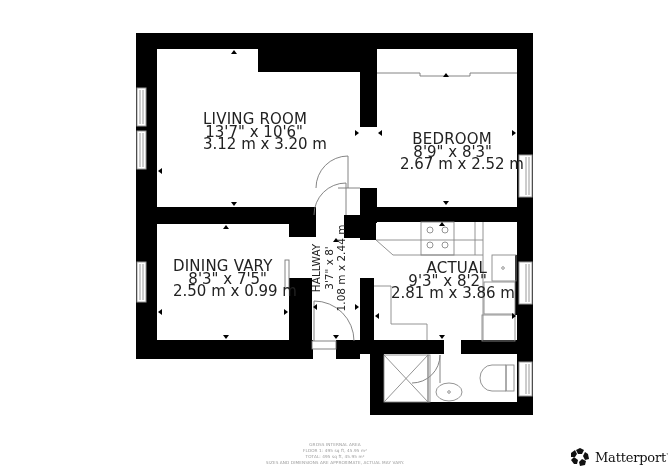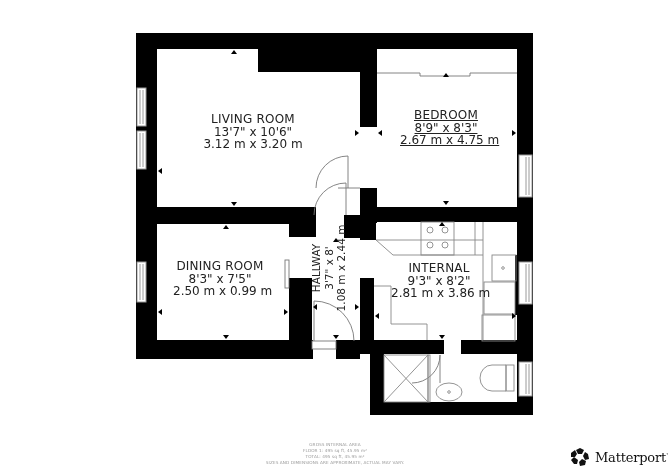--- a/index.html
+++ b/index.html
@@ -1,19 +1,19 @@
 <!DOCTYPE html>
 <html><head>
 <meta charset="utf-8">
 <style>
   html, body { margin:0; padding:0; background:#ffffff; }
   body { width:668px; height:472px; position:relative; overflow:hidden;
          font-family:"DejaVu Sans", sans-serif; }
   .plan { position:absolute; left:0; top:0; width:668px; height:472px; }
-  .room-label { position:absolute; text-align:center; color:#222; font-size:12px; line-height:12.5px; white-space:nowrap; }
+  .room-label { position:absolute; text-align:right; color:#222; font-size:15px; line-height:12.5px; white-space:nowrap; }
   .room-label .name { letter-spacing:0.2px; }
   .hall-label { position:absolute; left:329px; top:268px; transform:translate(-50%,-50%) rotate(-90deg);
                 text-align:center; color:#222; font-size:10.5px; line-height:12.5px; white-space:nowrap; }
   .footer { position:absolute; left:335px; top:442px; transform:translateX(-50%); text-align:center;
             color:#999; font-size:4.2px; line-height:6px; white-space:nowrap; letter-spacing:0.1px; }
   .brand { position:absolute; left:570px; top:447px; display:flex; align-items:center; gap:5px; }
   .brand-text { font-family:"DejaVu Serif", serif; font-size:13px; color:#111; letter-spacing:-0.2px; }
   .brand-text sup { font-size:5px; }
 </style>
 </head>
@@ -151,40 +151,40 @@
     <polygon points="516,316 512,313 512,319"></polygon>
   </g>
 </svg>
 
 <div class="room-label" style="left:203px;top:113px;width:100px;">
   <div class="name">LIVING ROOM</div>
   <div>13'7" x 10'6"</div>
   <div>3.12 m x 3.20 m</div>
 </div>
 
-<div class="room-label" style="left:400px;top:109px;width:92px;text-decoration:underline;">
+<div class="room-label" style="left:400px;top:133px;width:92px;">
   <div class="name">BEDROOM</div>
   <div>8'9" x 8'3"</div>
-  <div>2.67 m x 4.75 m</div>
+  <div>2.67 m x 2.52 m</div>
 </div>
 
 <div class="room-label" style="left:173px;top:260px;width:94px;">
-  <div class="name">DINING ROOM</div>
+  <div class="name">DINING VARY</div>
   <div>8'3" x 7'5"</div>
   <div>2.50 m x 0.99 m</div>
 </div>
 
 <div class="hall-label">
   <div class="name">HALLWAY</div>
   <div>3'7" x 8'</div>
   <div>1.08 m x 2.44 m</div>
 </div>
 
 <div class="room-label" style="left:391px;top:262px;width:96px;">
-  <div class="name">INTERNAL</div>
+  <div class="name">ACTUAL</div>
   <div>9'3" x 8'2"</div>
   <div>2.81 m x 3.86 m</div>
 </div>
 
 <div class="footer">
   <div>GROSS INTERNAL AREA</div>
   <div>FLOOR 1: 495 sq ft, 45.95 m²</div>
   <div>TOTAL: 495 sq ft, 45.95 m²</div>
   <div>SIZES AND DIMENSIONS ARE APPROXIMATE, ACTUAL MAY VARY.</div>
 </div>

